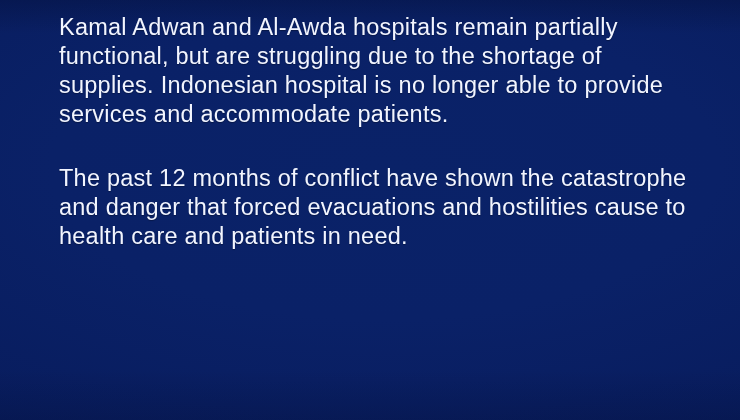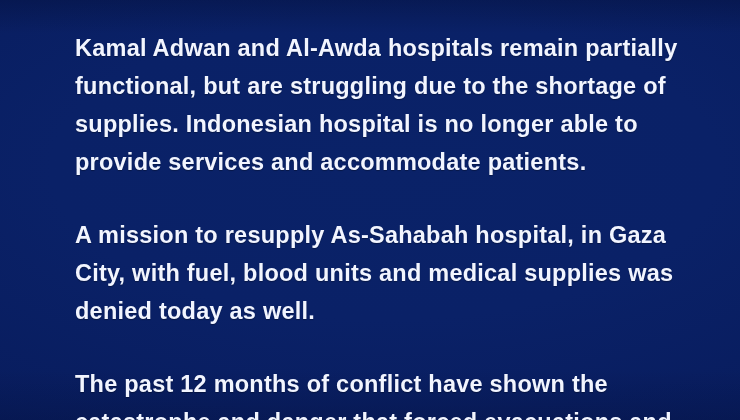--- a/index.html
+++ b/index.html
@@ -46,34 +46,33 @@
     position: absolute;
     left: 59px;
     top: 13px;
     width: 640px;
     z-index: 2;
   }
 
   .paragraph {
     color: #f2f5ff;
     font-size: 23.5px;
-    line-height: 38px;
-    font-weight: 700;
+    line-height: 29px;
+    font-weight: 400;
     letter-spacing: 0.01em;
     white-space: pre-wrap;
-    margin: 16px;
+    margin: 0;
     text-shadow: 0 1px 1px rgba(0,0,0,0.30);
   }
 
   .paragraph + .paragraph {
     margin-top: 35.2px;
   }
 </style>
 </head>
 <body>
 
 <div id="card">
   <div id="text-body">
     <p class="paragraph">Kamal Adwan and Al-Awda hospitals remain partially functional, but are struggling due to the shortage of supplies. Indonesian hospital is no longer able to provide services and accommodate patients.</p>
-    <p class="paragraph">A mission to resupply As-Sahabah hospital, in Gaza City, with fuel, blood units and medical supplies was denied today as well.</p>
     <p class="paragraph">The past 12 months of conflict have shown the catastrophe and danger that forced evacuations and hostilities cause to health care and patients in need.</p>
   </div>
 </div>
 
 </body></html>

